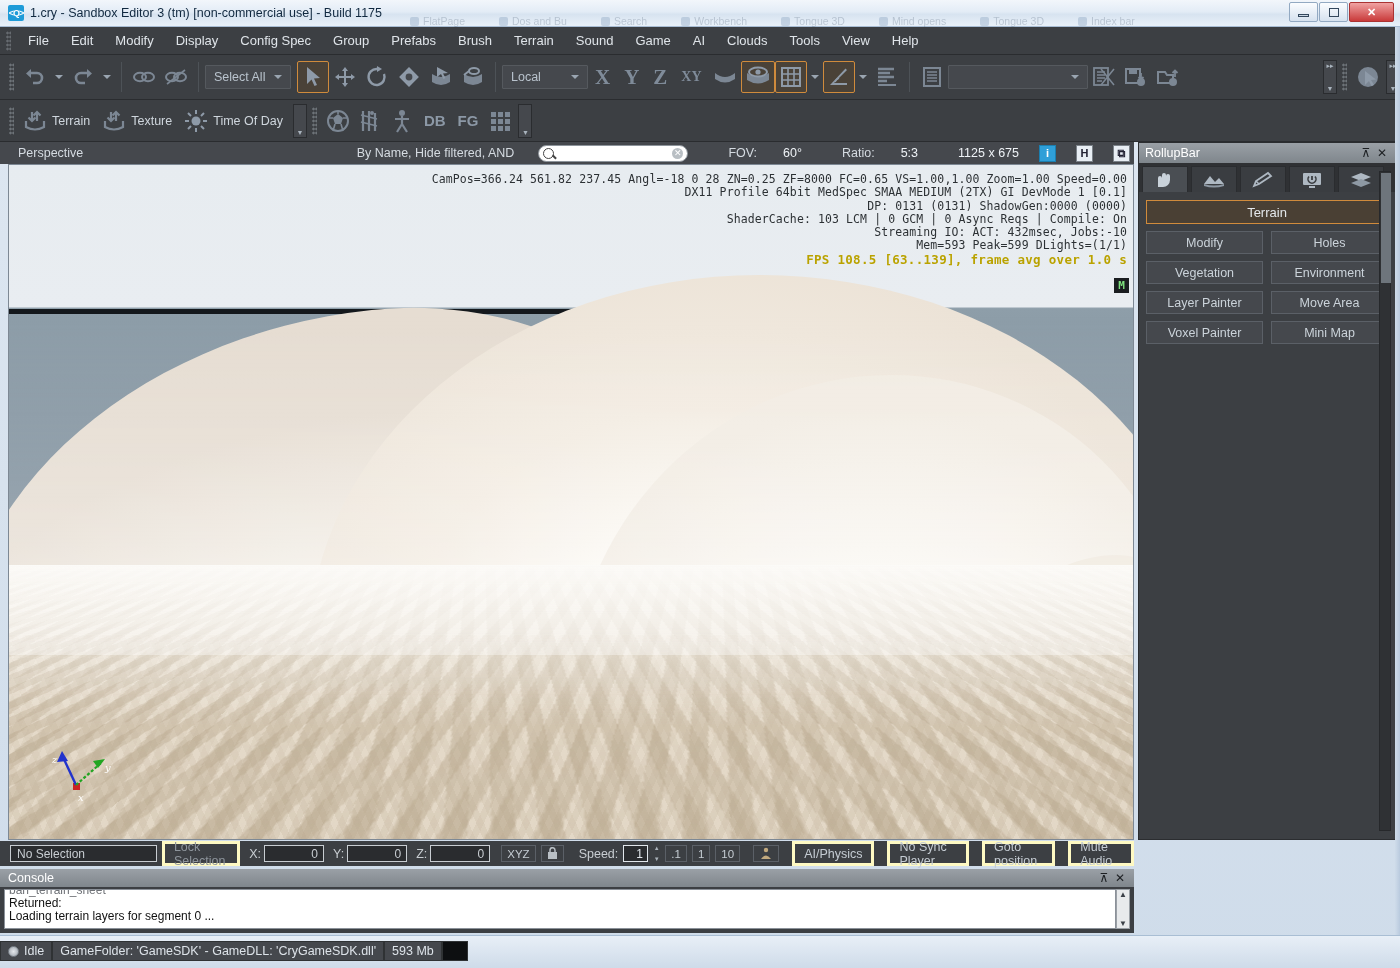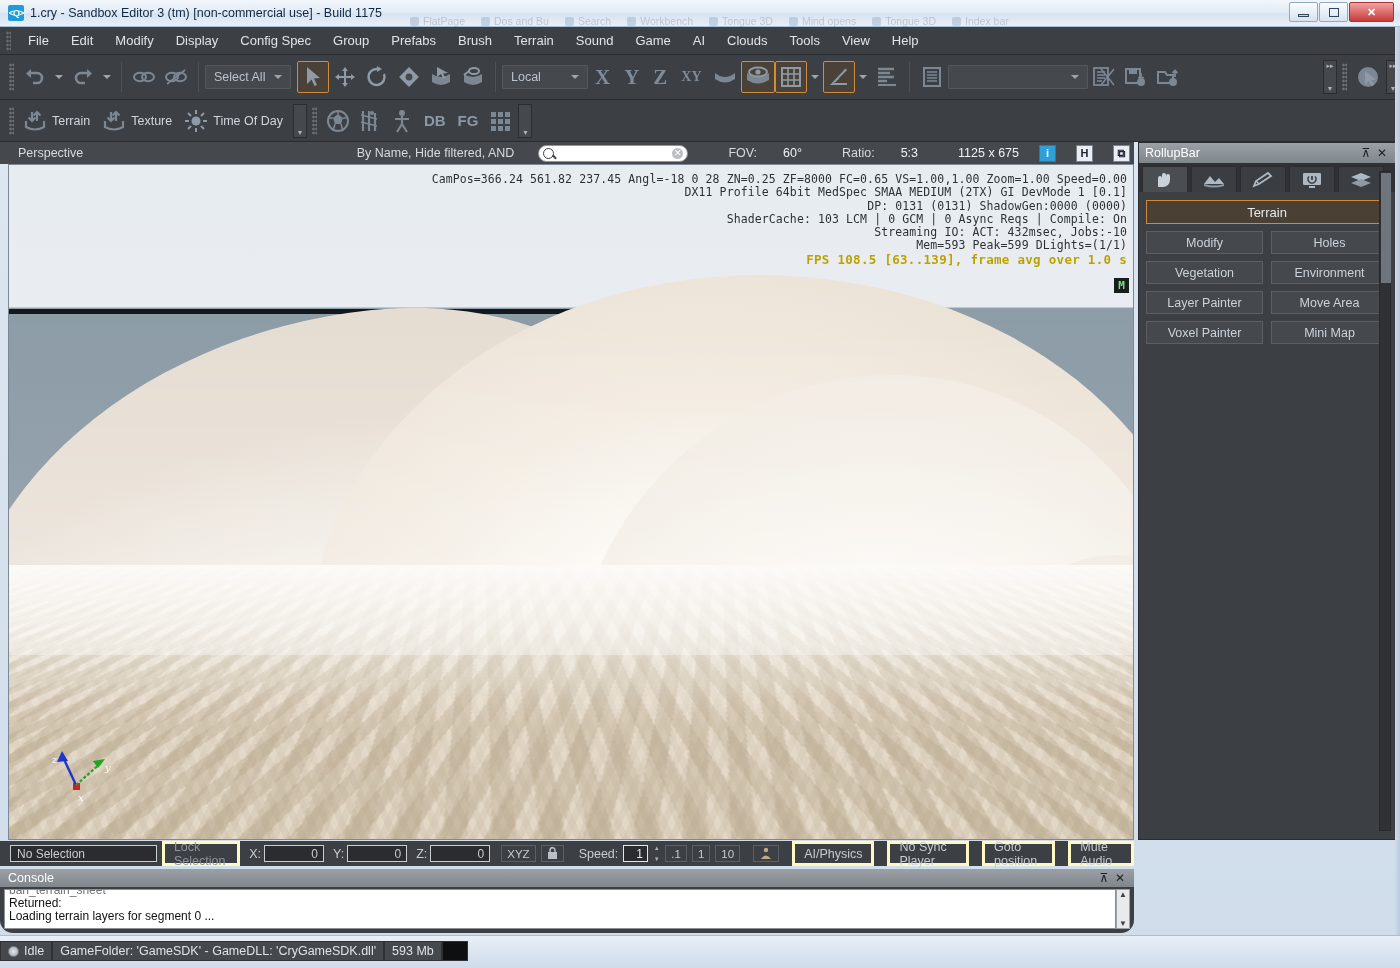--- a/index.html
+++ b/index.html
@@ -22,21 +22,21 @@
     display:flex; align-items:center;
   }
   .title-ico{
     width:16px;height:16px;margin-left:8px;margin-right:6px;border-radius:2px;
     background:#1e9bd8; color:#fff; font-size:9px; font-weight:bold;
     display:flex;align-items:center;justify-content:center; letter-spacing:-1px;
   }
   .title-text{ color:#10283f; font-size:12.5px; white-space:nowrap; }
   .title-ghost{
     position:absolute; left:410px; top:12px; width:860px; height:18px;
-    opacity:.22; display:flex; gap:16px; font-size:10.5px; color:#2a3d55;
+    opacity:.22; display:flex; gap:34px; font-size:10.5px; color:#2a3d55;
     overflow:hidden; align-items:center;
   }
   .title-ghost span{ display:flex; align-items:center; gap:4px; white-space:nowrap;}
   .title-ghost i{ width:9px;height:9px;background:#4a6f9a;border-radius:2px;display:inline-block;}
   .wbtns{ position:absolute; right:6px; top:2px; display:flex; gap:1px; }
   .wbtn{
     width:29px;height:20px; border:1px solid #92a9c2; border-radius:2px;
     background:linear-gradient(#fbfdff,#d6e2ef);
     display:flex;align-items:center;justify-content:center;
     color:#123; font-size:11px;
@@ -246,21 +246,21 @@
   }
   .spd{ width:34px;height:17px;background:#2a2c2f;border:1px solid #e2e7ec;color:#e2e7ec;
         font-size:12px;text-align:right;padding-right:4px;display:flex;align-items:center;justify-content:flex-end;}
   .spin{ width:11px;height:17px;display:flex;flex-direction:column;justify-content:space-between;
          color:#aab2ba;font-size:6px;align-items:center;}
   .minib{ height:17px;border:1px solid #5b6067;background:#3c3f43;color:#c5ccd3;
           padding:0 5px;display:flex;align-items:center;font-size:11.5px;}
 
   
   .console{
-    position:absolute; left:0; top:869px; width:1134px; height:64px; background:#3c3f43;border-radius:13px;
+    position:absolute; left:0; top:869px; width:1134px; height:64px; background:#3c3f43;
   }
   .console-title{
     height:18px;background:linear-gradient(#9aa0a6,#7f868c);display:flex;align-items:center;
     color:#fff;font-size:12.5px;padding-left:8px;
   }
   .console-body{
     position:absolute;left:4px;top:20px;width:1112px;height:40px;background:#fff;
     border:1px solid #8b9199; color:#111; font-size:12px; line-height:13px;
     padding:1px 4px; overflow:hidden;
   }

